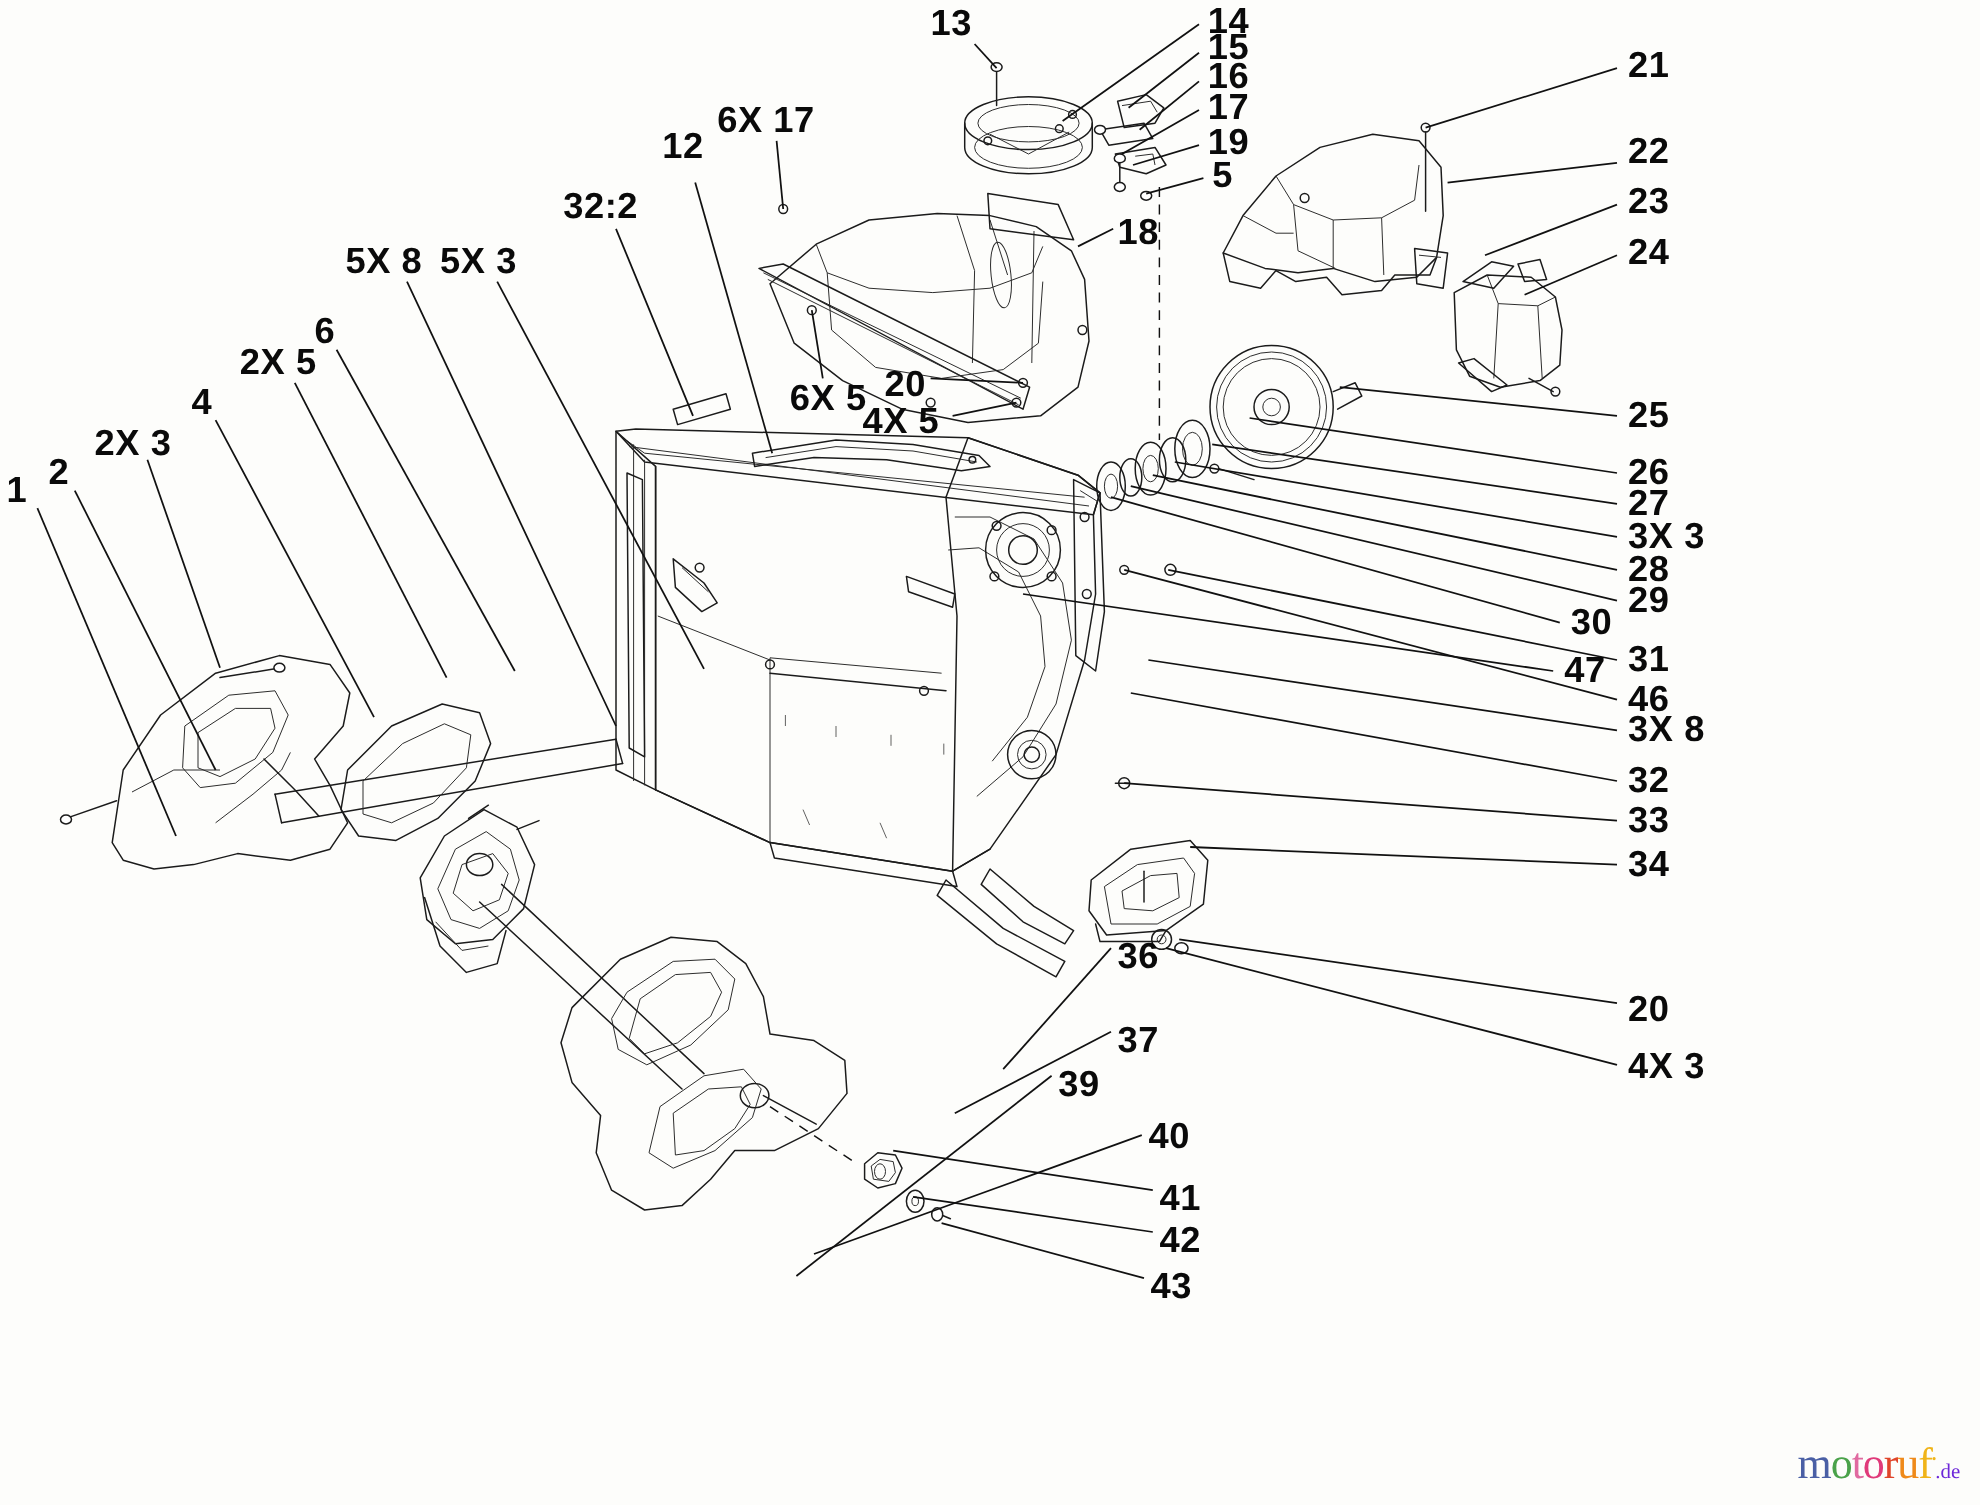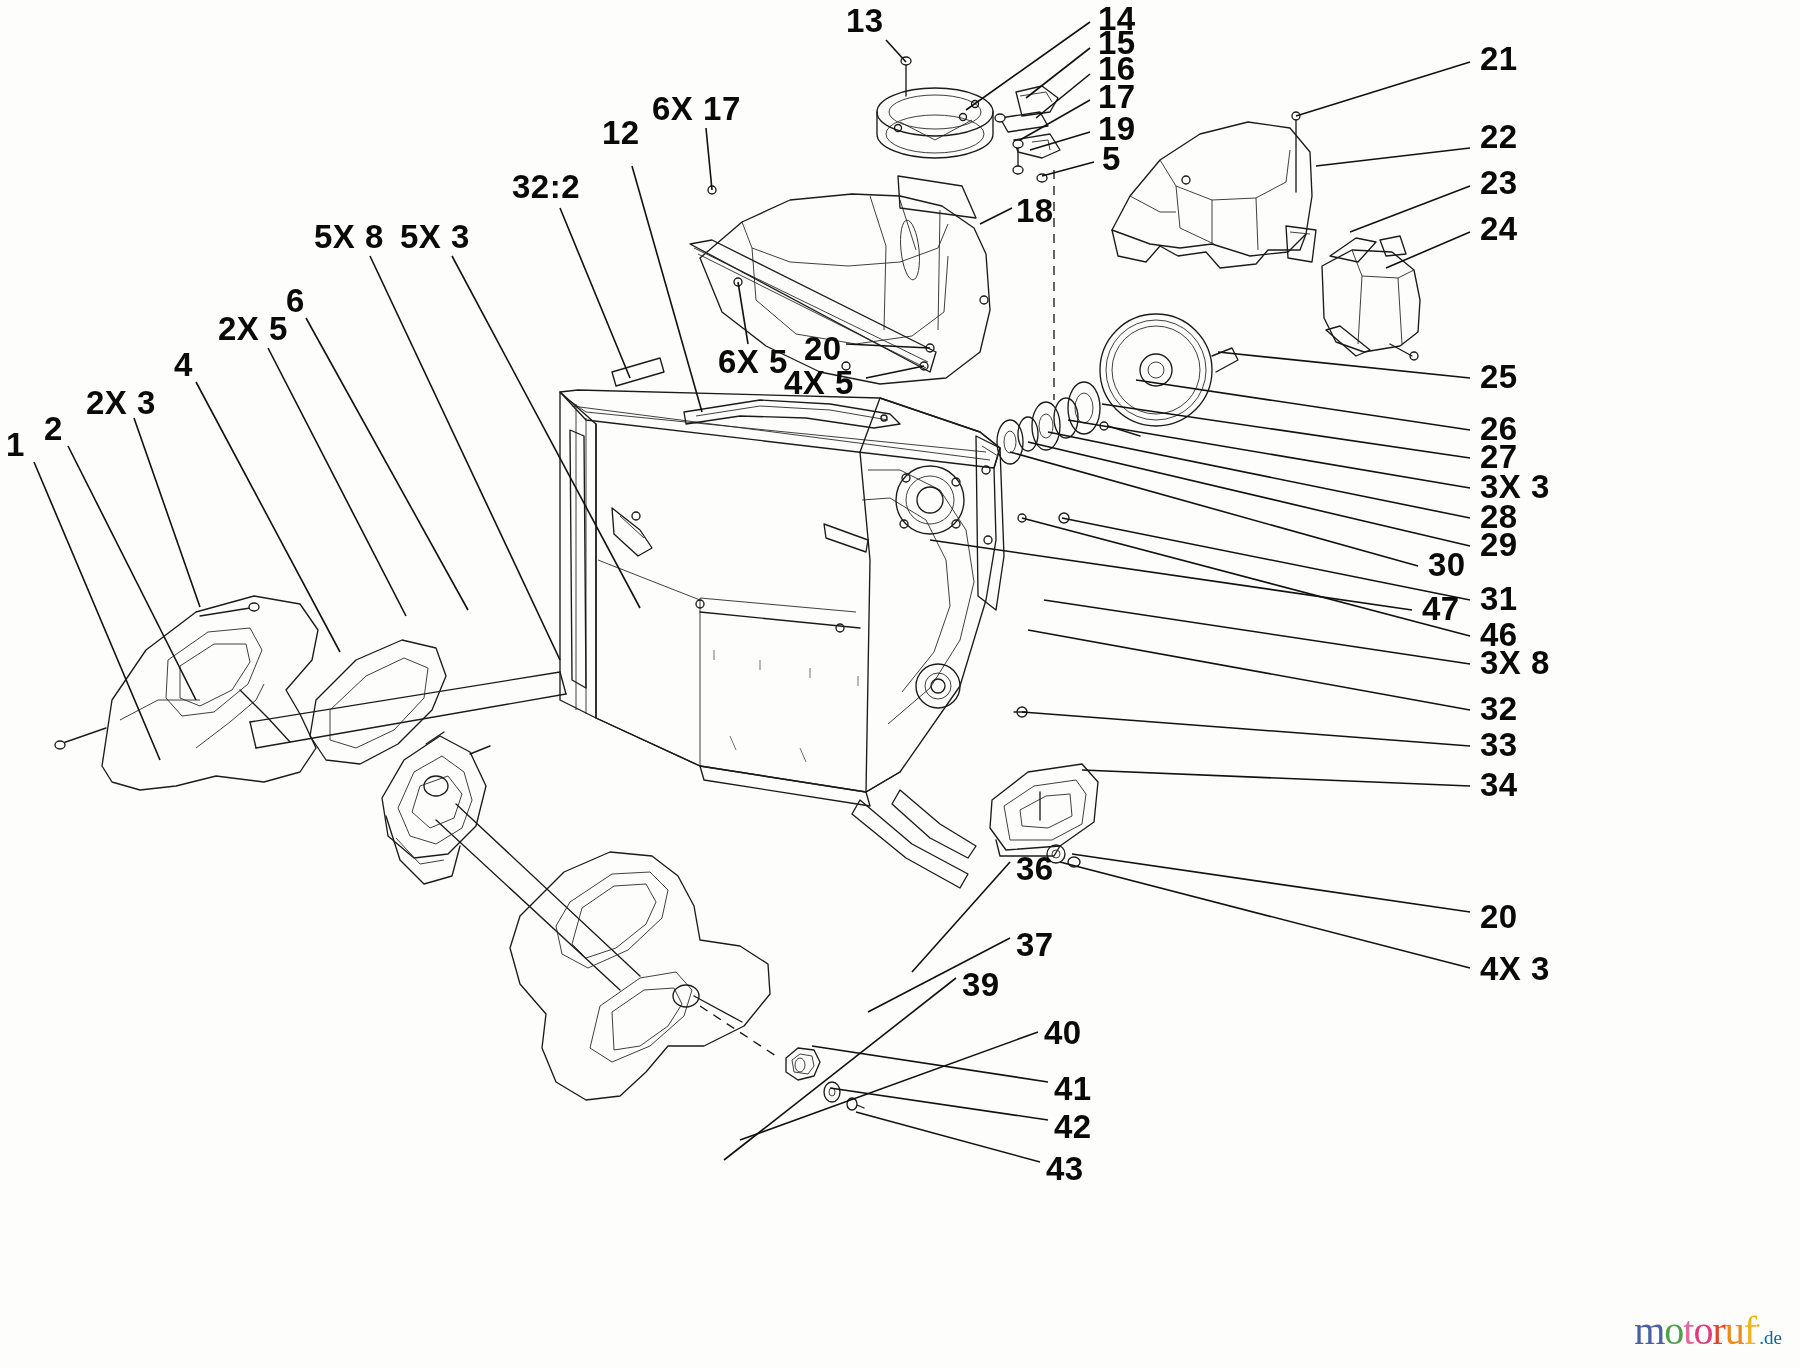--- a/index.html
+++ b/index.html
@@ -27,21 +27,21 @@
   .partThin{fill:none;stroke:#2a2a2a;stroke-width:0.9;stroke-linejoin:round;}
   .partFill{fill:#ffffff;stroke:#1b1b1b;stroke-width:1.35;stroke-linejoin:round;}
   .hatch{fill:none;stroke:#333;stroke-width:0.7;}
   .wm{
     position:absolute;right:18px;bottom:14px;
     font-family:"Liberation Serif", serif;
     font-size:40px;font-weight:400;letter-spacing:-1px;
     user-select:none;
   }
   .wm span{display:inline;}
-  .wm .de{font-size:19px;color:#0369a1;letter-spacing:0;}
+  .wm .de{font-size:19px;color:#6d28d9;letter-spacing:0;}
   .wm .dot{font-size:12px;vertical-align:super;}
 </style>
 </head>
 <body>
 
 <div id="stage">
 
   <svg class="art" viewBox="0 0 1800 1368">
 
     <g>

